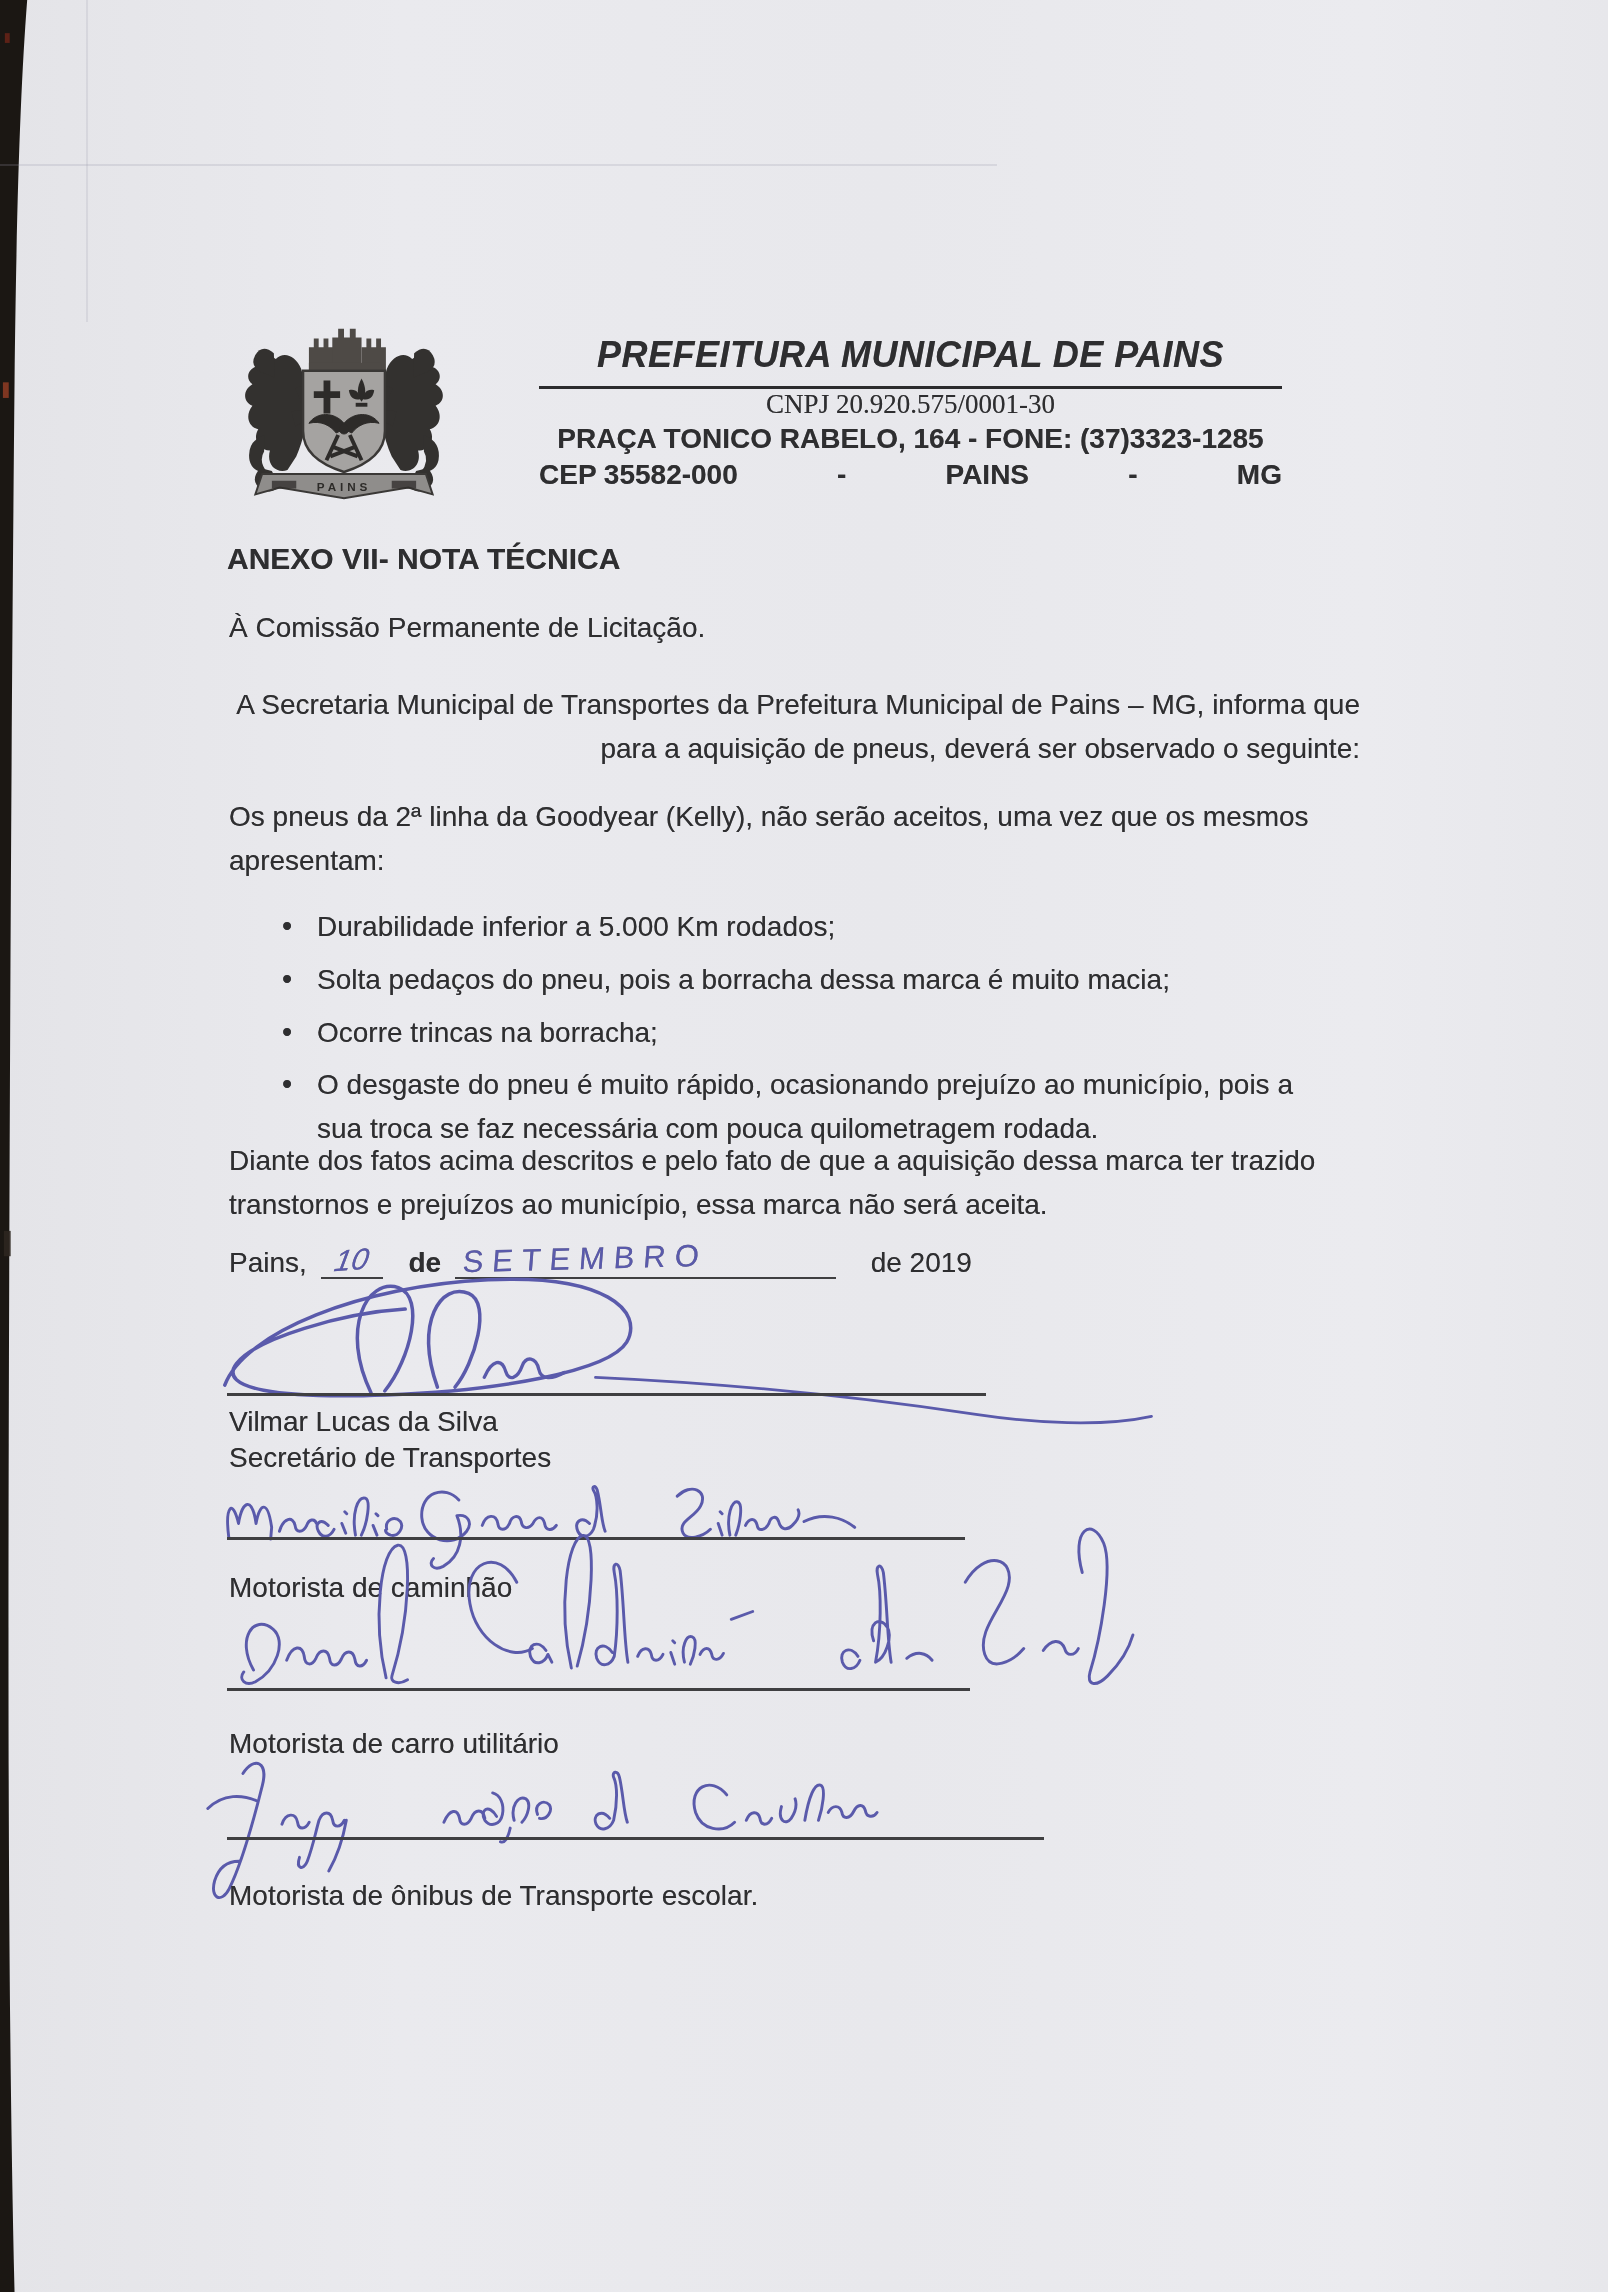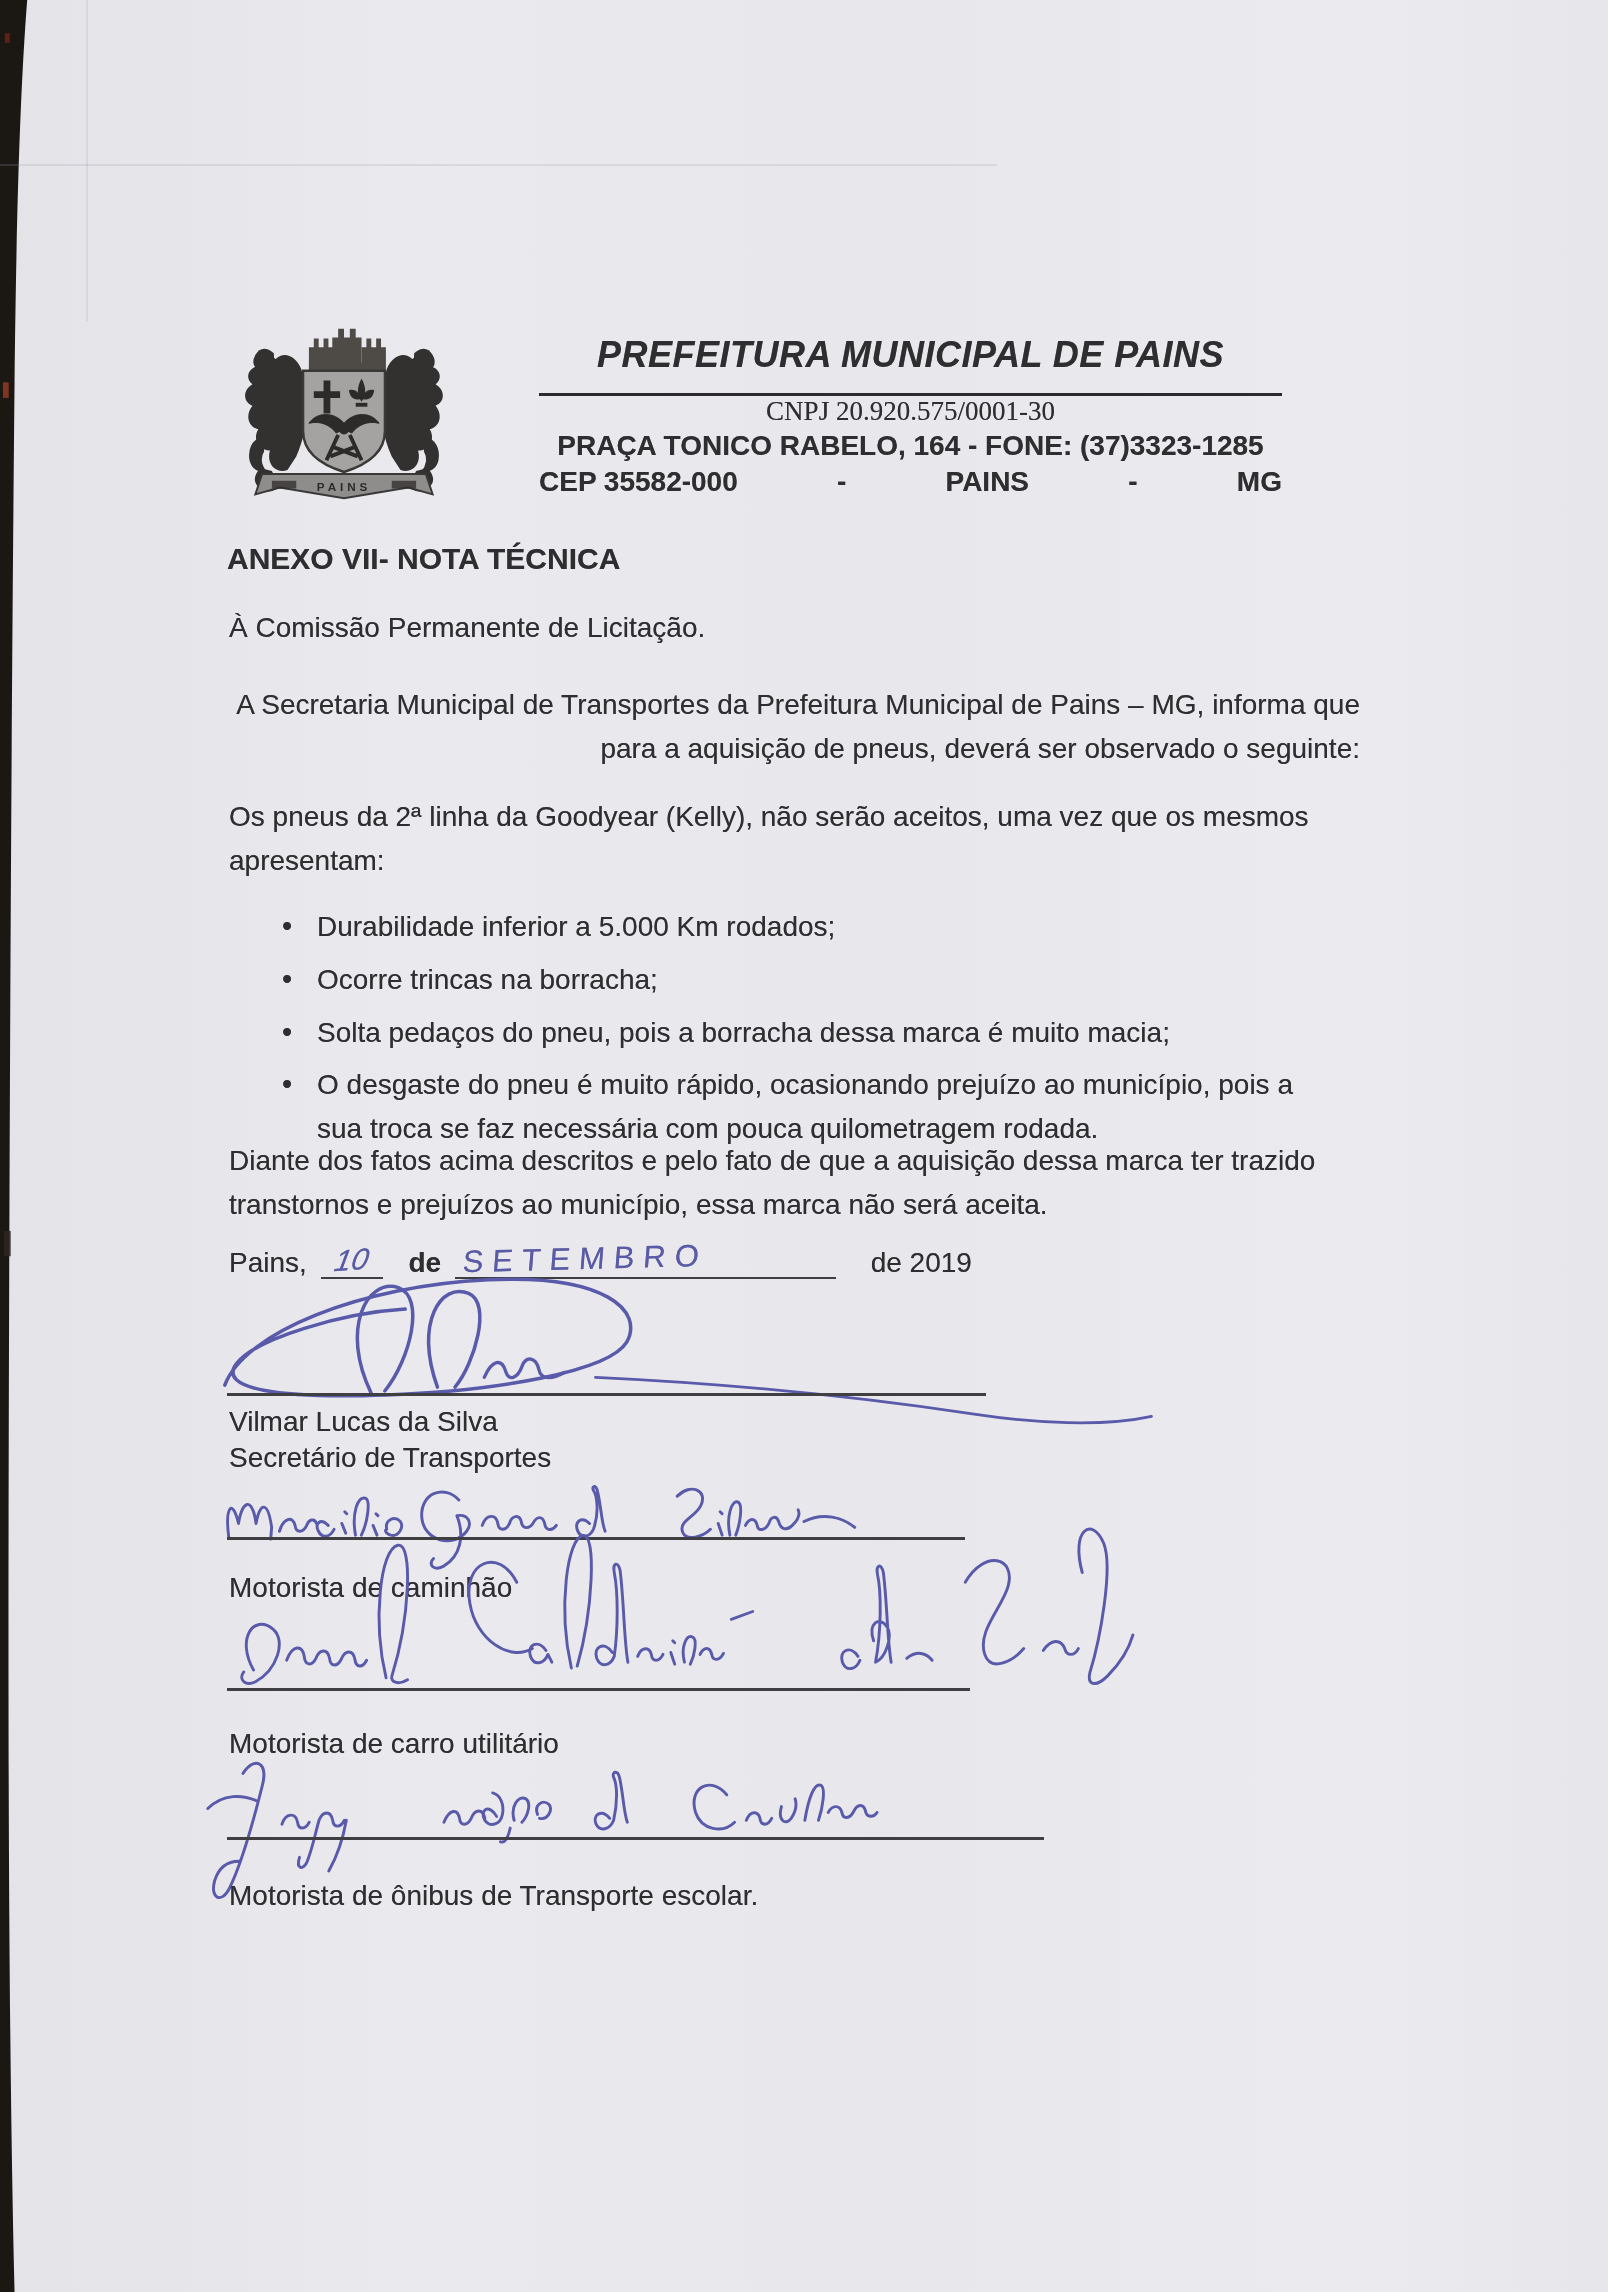--- a/index.html
+++ b/index.html
@@ -17,21 +17,21 @@
   .ink{ text-shadow:0 0 0.6px rgba(46,46,48,0.55); }
   
   .edge-strip{position:absolute;left:0;top:0;height:2293px;width:33px;}
   .crease-h{position:absolute;left:0;top:164px;width:62%;height:2px;background:rgba(150,150,168,0.22);}
   .crease-v{position:absolute;left:86px;top:0;width:2px;height:322px;background:rgba(150,150,168,0.18);}
   
   .logo{position:absolute;left:227px;top:320px;}
   .head-block{position:absolute;left:539px;top:334px;width:743px;text-align:center;}
   .org-name{
     font-size:36px;font-weight:bold;font-style:italic;letter-spacing:0.5px;
-    border-bottom:3.9px solid #2b2b2d;padding-bottom:17px;white-space:nowrap;
+    border-bottom:3.9px solid #2b2b2d;padding-bottom:10px;white-space:nowrap;
   }
   .cnpj{font-size:27px;margin-top:0;font-family:Liberation Serif, serif;}
   .addr{font-size:28px;font-weight:bold;margin-top:2.9px;white-space:nowrap;}
   .cep-row{display:flex;justify-content:space-between;font-size:28px;font-weight:bold;margin-top:3.9px;}
   
   .doc-title{position:absolute;left:227px;top:542px;width:1170px;text-align:left;font-size:30px;font-weight:bold;}
   .salutation{position:absolute;left:229px;top:612px;font-size:28px;}
   .para{position:absolute;left:229px;width:1131px;font-size:28px;line-height:44px;}
   .p1{top:683px;text-align:right;}
   .p2{top:795px;}
@@ -131,22 +131,22 @@
     </div>
   </div>
 
   <div class="doc-title ink">ANEXO VII- NOTA TÉCNICA</div>
   <div class="salutation ink">À Comissão Permanente de Licitação.</div>
   <div class="para p1 ink">A Secretaria Municipal de Transportes da Prefeitura Municipal de Pains – MG, informa que para a aquisição de pneus, deverá ser observado o seguinte:</div>
   <div class="para p2 ink">Os pneus da 2ª linha da Goodyear (Kelly), não serão aceitos, uma vez que os mesmos apresentam:</div>
 
   <ul class="bullets ink">
     <li>Durabilidade inferior a 5.000 Km rodados;</li>
+    <li>Solta pedaços do pneu, pois a borracha dessa marca é muito macia;</li>
     <li>Ocorre trincas na borracha;</li>
-    <li>Solta pedaços do pneu, pois a borracha dessa marca é muito macia;</li>
     <li>O desgaste do pneu é muito rápido, ocasionando prejuízo ao município, pois a sua troca se faz necessária com pouca quilometragem rodada.</li>
   </ul>
 
   <div class="para closing ink">Diante dos fatos acima descritos e pelo fato de que a aquisição dessa marca ter trazido transtornos e prejuízos ao município, essa marca não será aceita.</div>
 
   <div class="date-line ink">
     <span>Pains,</span>
     <span class="slot slot-day"><span class="hw">10</span></span>
     <span class="de1">de</span>
     <span class="slot slot-month"><span class="hw">SETEMBRO</span></span>

